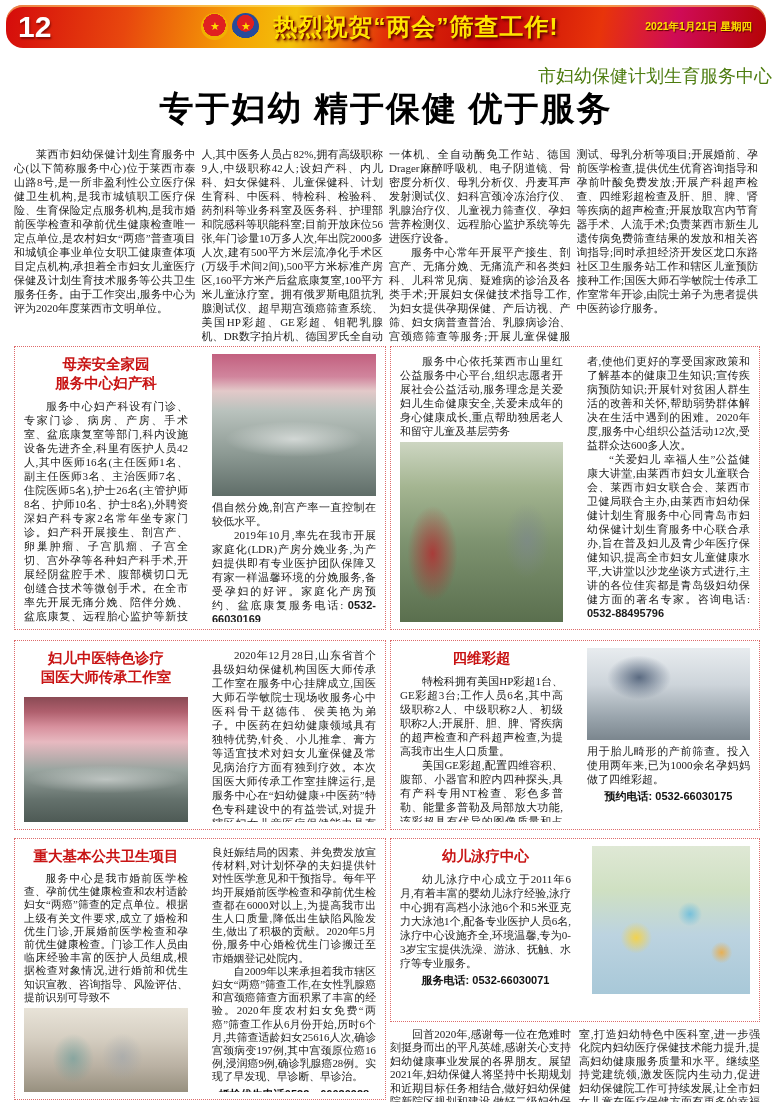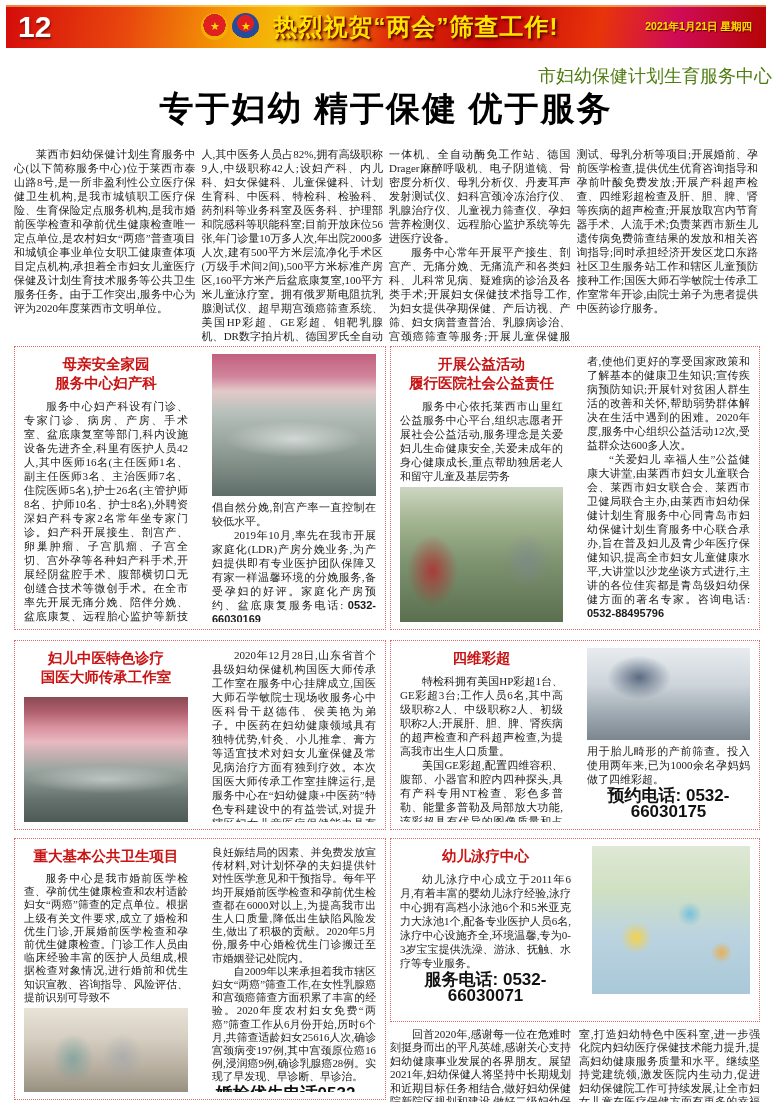--- a/index.html
+++ b/index.html
@@ -3,21 +3,21 @@
 <meta charset="utf-8">
 <style>
   html,body{margin:0;padding:0;}
   body{width:772px;height:1106px;background:#ffffff;position:relative;overflow:hidden;
        font-family:"Liberation Serif", serif;color:#1a1a1a;}
 
   
   .banner{position:absolute;left:6px;top:5px;width:760px;height:43px;
     background:
       linear-gradient(100deg,#d50b0b 0%,#e8470e 16%,#f59f05 30%,#f3c10a 38%,#e23108 50%,#c40707 64%,#e8340a 78%,#cf0b56 88%,#b50404 100%);
-    display:flex;align-items:center;box-shadow:inset 0 2px 0 rgba(255,230,120,.55);}
+    display:flex;align-items:center;box-shadow:inset 0 2px 0 rgba(255,230,120,.55);border-radius:17px;}
   .pagenum{color:#fff;font-family:"Liberation Sans",sans-serif;font-weight:bold;
     font-size:30px;margin-left:12px;line-height:1;text-shadow:1px 2px 2px rgba(80,0,0,.6);}
   .emblems{display:flex;gap:4px;margin-left:150px;}
   .emblem{width:27px;height:27px;border-radius:50%;display:flex;align-items:center;justify-content:center;
     font-size:11px;color:#ffd700;line-height:1;}
   .emblem.national{background:radial-gradient(circle at 50% 45%,#e02020 0 55%,#f0b000 56% 72%,#c99400 100%);}
   .emblem.cppcc{background:radial-gradient(circle at 50% 38%,#e02020 0 38%,#274b9b 40% 68%,#f0b000 70% 100%);}
   .slogan{color:#ffe400;font-family:"Liberation Sans",sans-serif;font-weight:bold;font-size:24px;
     letter-spacing:1px;margin-left:14px;white-space:nowrap;
     text-shadow:1px 1px 0 #7a0000,2px 2px 3px #5a0000;}
@@ -36,21 +36,21 @@
   .intro p, .sec p, .closing p{margin:0;font-size:11px;line-height:14px;text-align:justify;color:#1c1c1c;}
   p.ind{text-indent:2em;}
 
   
   .sec{position:absolute;border:1px dotted #dd6a6a;background:#fff;box-sizing:border-box;
        padding:7px 9px;overflow:hidden;}
   .cols{display:flex;gap:24px;height:100%;}
   .col{flex:1;display:flex;flex-direction:column;overflow:hidden;}
   .stitle{color:#c81414;font-weight:bold;font-size:14.5px;line-height:19px;text-align:center;
     margin:1px 0 6px;font-family:"Liberation Sans",sans-serif;}
-  .phline{font-weight:bold;font-size:17px;line-height:16px;text-align:center;
+  .phline{font-weight:bold;font-size:11px;line-height:16px;text-align:center;
     font-family:"Liberation Sans",sans-serif;color:#111;margin-top:2px;}
   .ph{font-weight:bold;font-family:"Liberation Sans",sans-serif;}
 
   .sec1{left:14px;top:346px;width:372px;height:284px;}
   .sec2{left:390px;top:346px;width:370px;height:284px;}
   .sec3{left:14px;top:640px;width:372px;height:190px;}
   .sec4{left:390px;top:640px;width:370px;height:190px;}
   .sec5{left:14px;top:838px;width:372px;height:262px;}
   .sec6{left:390px;top:838px;width:370px;height:184px;}
   .sec5 .col p{font-size:10.8px;line-height:13.2px;}
@@ -137,24 +137,20 @@
         <div class="photo p1"></div>
         <p>倡自然分娩,剖宫产率一直控制在较低水平。</p>
         <p class="ind"><span>2019年10月,率先在我市开展家庭化(LDR)产房分娩业务,为产妇提供即有专业医护团队保障又有家一样温馨环境的分娩服务,备受孕妇的好评。家庭化产房预约、盆底康复服务电话: </span><span class="ph">0532-66030169</span></p>
       </div>
     </div>
   </div>
 
   <div class="sec sec2">
     <div class="cols">
       <div class="col">
-        <div class="stitle">
-          <div>开展公益活动</div>
-          <div>履行医院社会公益责任</div>
-        </div>
         <p class="ind">服务中心依托莱西市山里红公益服务中心平台,组织志愿者开展社会公益活动,服务理念是关爱妇儿生命健康安全,关爱未成年的身心健康成长,重点帮助独居老人和留守儿童及基层劳务</p>
         <div class="photo p2"></div>
       </div>
       <div class="col">
         <p>者,使他们更好的享受国家政策和了解基本的健康卫生知识;宣传疾病预防知识;开展针对贫困人群生活的改善和关怀,帮助弱势群体解决在生活中遇到的困难。2020年度,服务中心组织公益活动12次,受益群众达600多人次。</p>
         <p class="ind"><span>“关爱妇儿 幸福人生”公益健康大讲堂,由莱西市妇女儿童联合会、莱西市妇女联合会、莱西市卫健局联合主办,由莱西市妇幼保健计划生育服务中心同青岛市妇幼保健计划生育服务中心联合承办,旨在普及妇儿及青少年医疗保健知识,提高全市妇女儿童健康水平,大讲堂以沙龙坐谈方式进行,主讲的各位佳宾都是青岛级妇幼保健方面的著名专家。咨询电话: </span><span class="ph">0532-88495796</span></p>
       </div>
     </div>
   </div>
 

